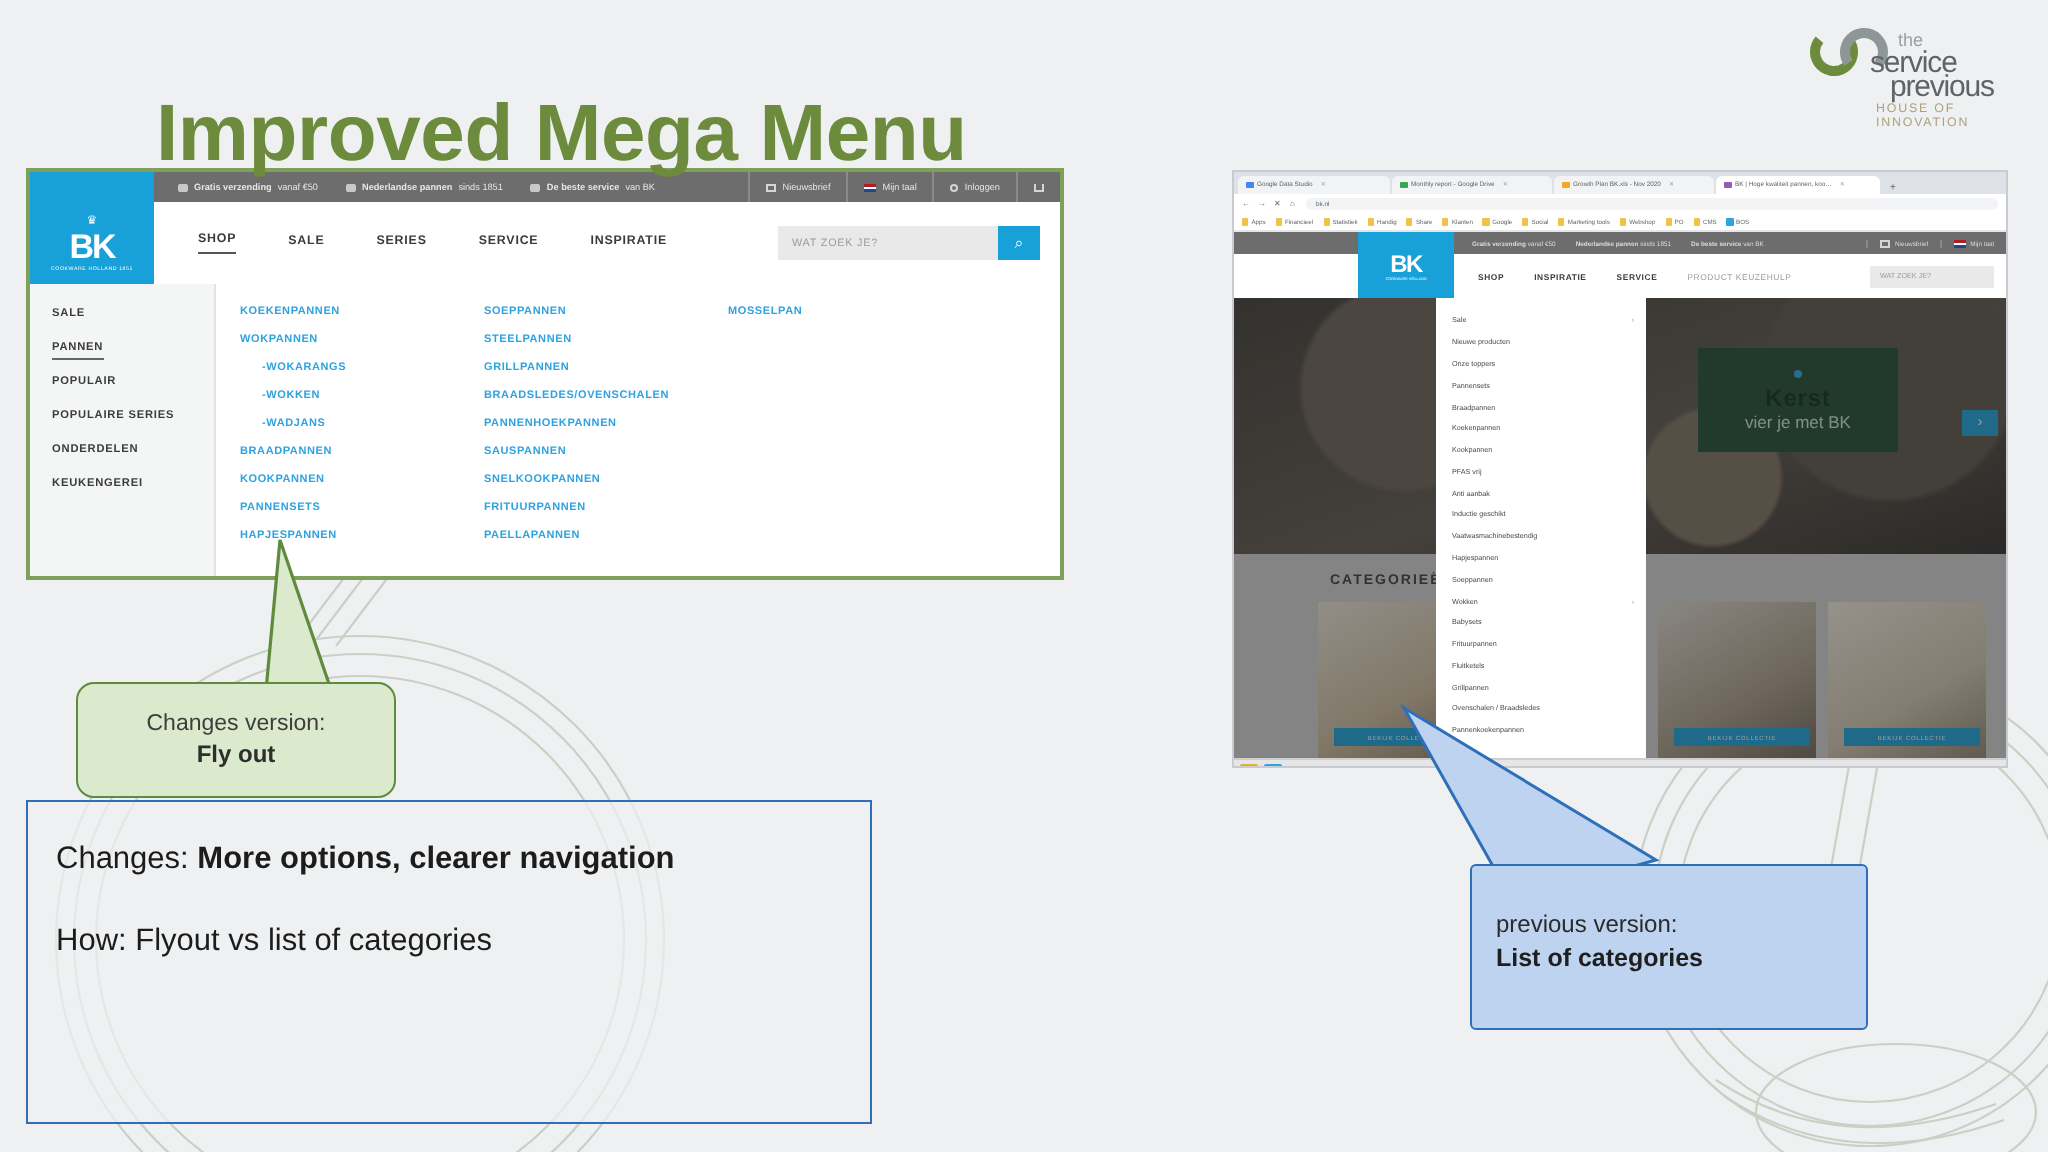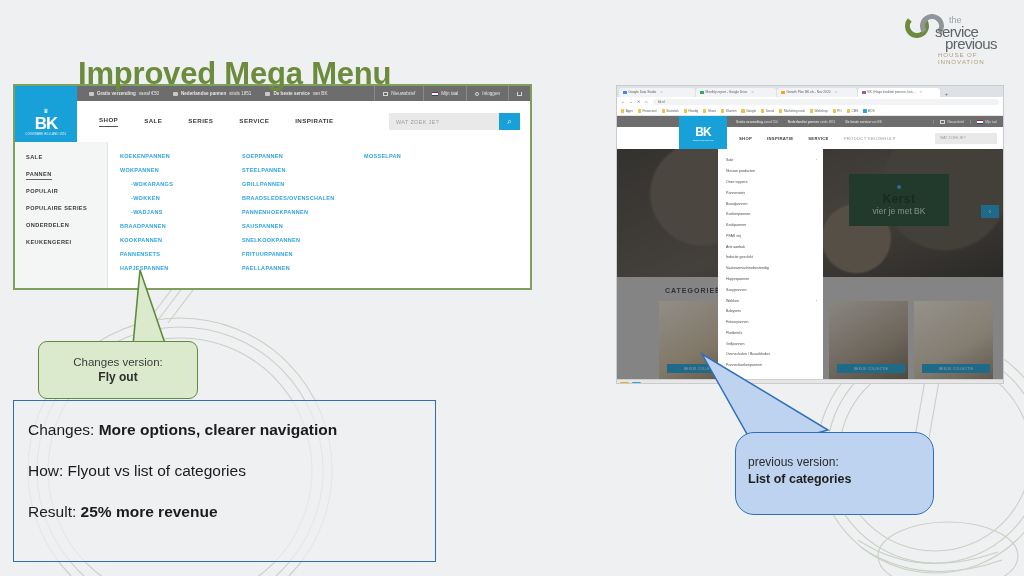--- a/index.html
+++ b/index.html
@@ -10,22 +10,22 @@
     font-family:"Liberation Sans", sans-serif;
     position:relative;
   }
   .slide { position:absolute; inset:0; }
 
   
   .watermark { position:absolute; inset:0; pointer-events:none; z-index:0; }
 
   
   .slide-title {
-    position:absolute; left:78px; top:56px;
-    font-size:31px; font-weight:bold; color:#6c8b3c;
+    position:absolute; left:78px; top:45px;
+    font-size:40px; font-weight:bold; color:#6c8b3c;
     letter-spacing:-0.2px; z-index:5;
   }
   .brand-logo { position:absolute; right:14px; top:8px; width:106px; height:58px; z-index:5; }
   .brand-logo .cc-mark { position:absolute; left:0; top:6px; }
   .brand-logo .cc-the { position:absolute; left:45px; top:7px; font-size:9px; color:#9aa0a4; }
   .brand-logo .cc-word1 { position:absolute; left:31px; top:15px; font-size:15px; color:#5e6468; letter-spacing:-0.6px; }
   .brand-logo .cc-word2 { position:absolute; left:41px; top:27px; font-size:15px; color:#5e6468; letter-spacing:-0.6px; }
   .brand-logo .cc-sub { position:absolute; left:34px; top:43px; font-size:6.2px; color:#b0a07a; letter-spacing:0.9px; }
 
   
@@ -141,21 +141,21 @@
   .shade { position:absolute; inset:0; background:rgba(40,40,40,0.45); }
   .dropmenu { position:absolute; left:101px; top:0; width:105px; bottom:-12px; background:#fff; padding:6px 0 0 8px; }
   .dmi { font-size:3.6px; color:#4a4a4a; padding:3.4px 0; display:flex; justify-content:space-between; padding-right:6px; }
   .dmi .chev { color:#8a8a8a; font-size:3.4px; }
   .taskbar { position:absolute; left:0; bottom:0; width:100%; height:14px; background:#e6e6e6; border-top:1px solid #cfcfcf; display:flex; align-items:center; gap:3px; padding-left:3px; }
   .tbi { width:9px; height:9px; border-radius:1px; }
 
   
   .callout-blue {
     position:absolute; left:735px; top:432px; width:199px; height:83px;
-    background:#bdd3ef; border:1.6px solid #2f6fba; border-radius:19px; z-index:6;
+    background:#bdd3ef; border:1.6px solid #2f6fba; border-radius:3px; z-index:6;
     padding:22px 0 0 12px;
   }
   .callout-blue .l1 { font-size:12px; color:#2b2b2b; }
   .callout-blue .l2 { font-size:12.5px; font-weight:bold; color:#1f1f1f; margin-top:3px; }
   .tail-blue { position:absolute; left:700px; top:352px; z-index:5; }
 </style>
 </head>
 <body>
 
 <div class="slide">
@@ -300,23 +300,20 @@
     <div class="l2">Fly out</div>
   </div>
 
   <div class="textbox">
     <div class="tb-line">
       <span>Changes: </span><b>More options, clearer navigation</b>
     </div>
     <div class="tb-line">
       <span>How: Flyout vs list of categories</span>
     </div>
-    <div class="tb-line">
-      <span>Result: </span><b>25% more revenue</b>
-    </div>
   </div>
 
   <div class="shot-right">
 
     <div class="br-tabs">
       <div class="br-tab" style="width:76px;">
         <i class="br-fav" style="background:#4285f4"></i>
         <span>Google Data Studio</span>
         <span class="br-tabx">✕</span>
       </div>

